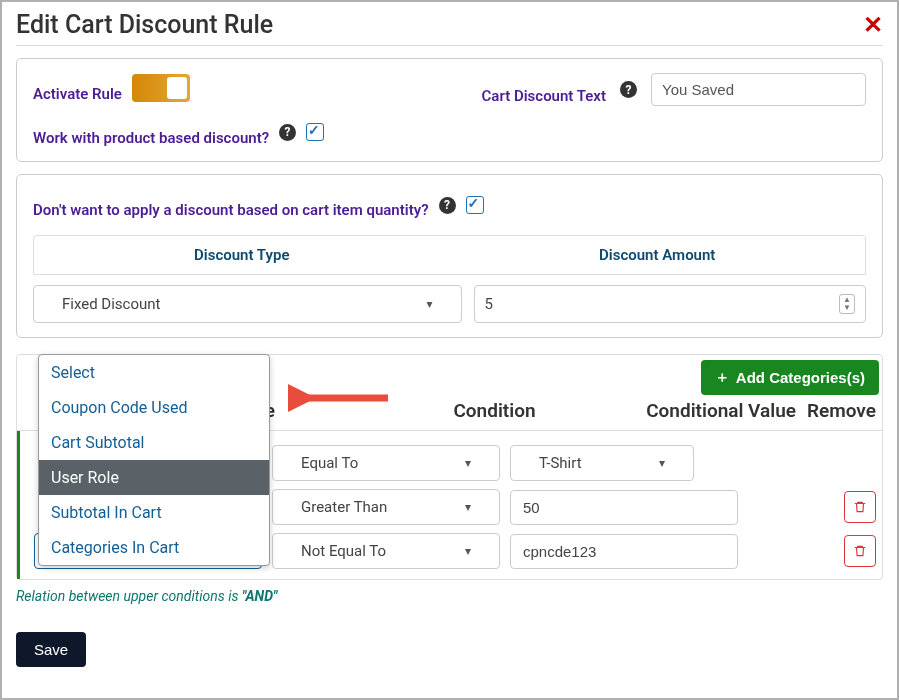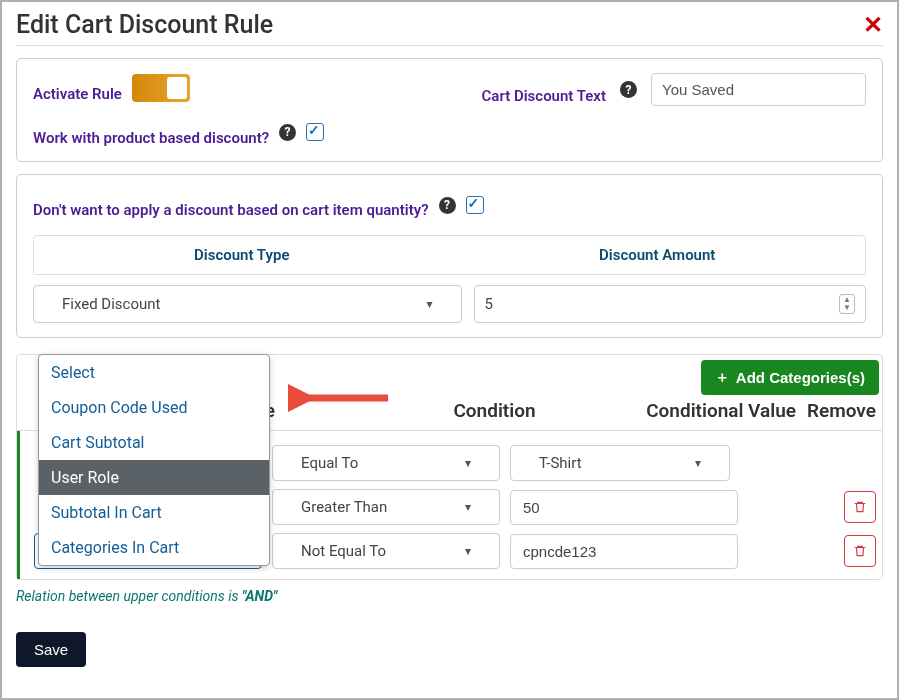--- a/index.html
+++ b/index.html
@@ -211,21 +211,21 @@
 }
 .cond-row{
   display:flex;
   gap:10px;
   align-items:center;
   margin-top:8px;
 }
 .cond-row .sel{ flex:0 0 auto; }
 .cond-row .sel.type-sel{ width:228px; }
 .cond-row .sel.cond-sel{ width:228px; }
-.cond-row .sel.val-sel{ width:220px;gap:32px; }
+.cond-row .sel.val-sel{ width:184px;gap:32px; }
 .textin {
   width:228px;
   border:1px solid #ccc;
   border-radius:4px;
   padding:8px 12px;
   font-size:15px;
   color:#444;
   background:#fff;
 }
 .trash{

